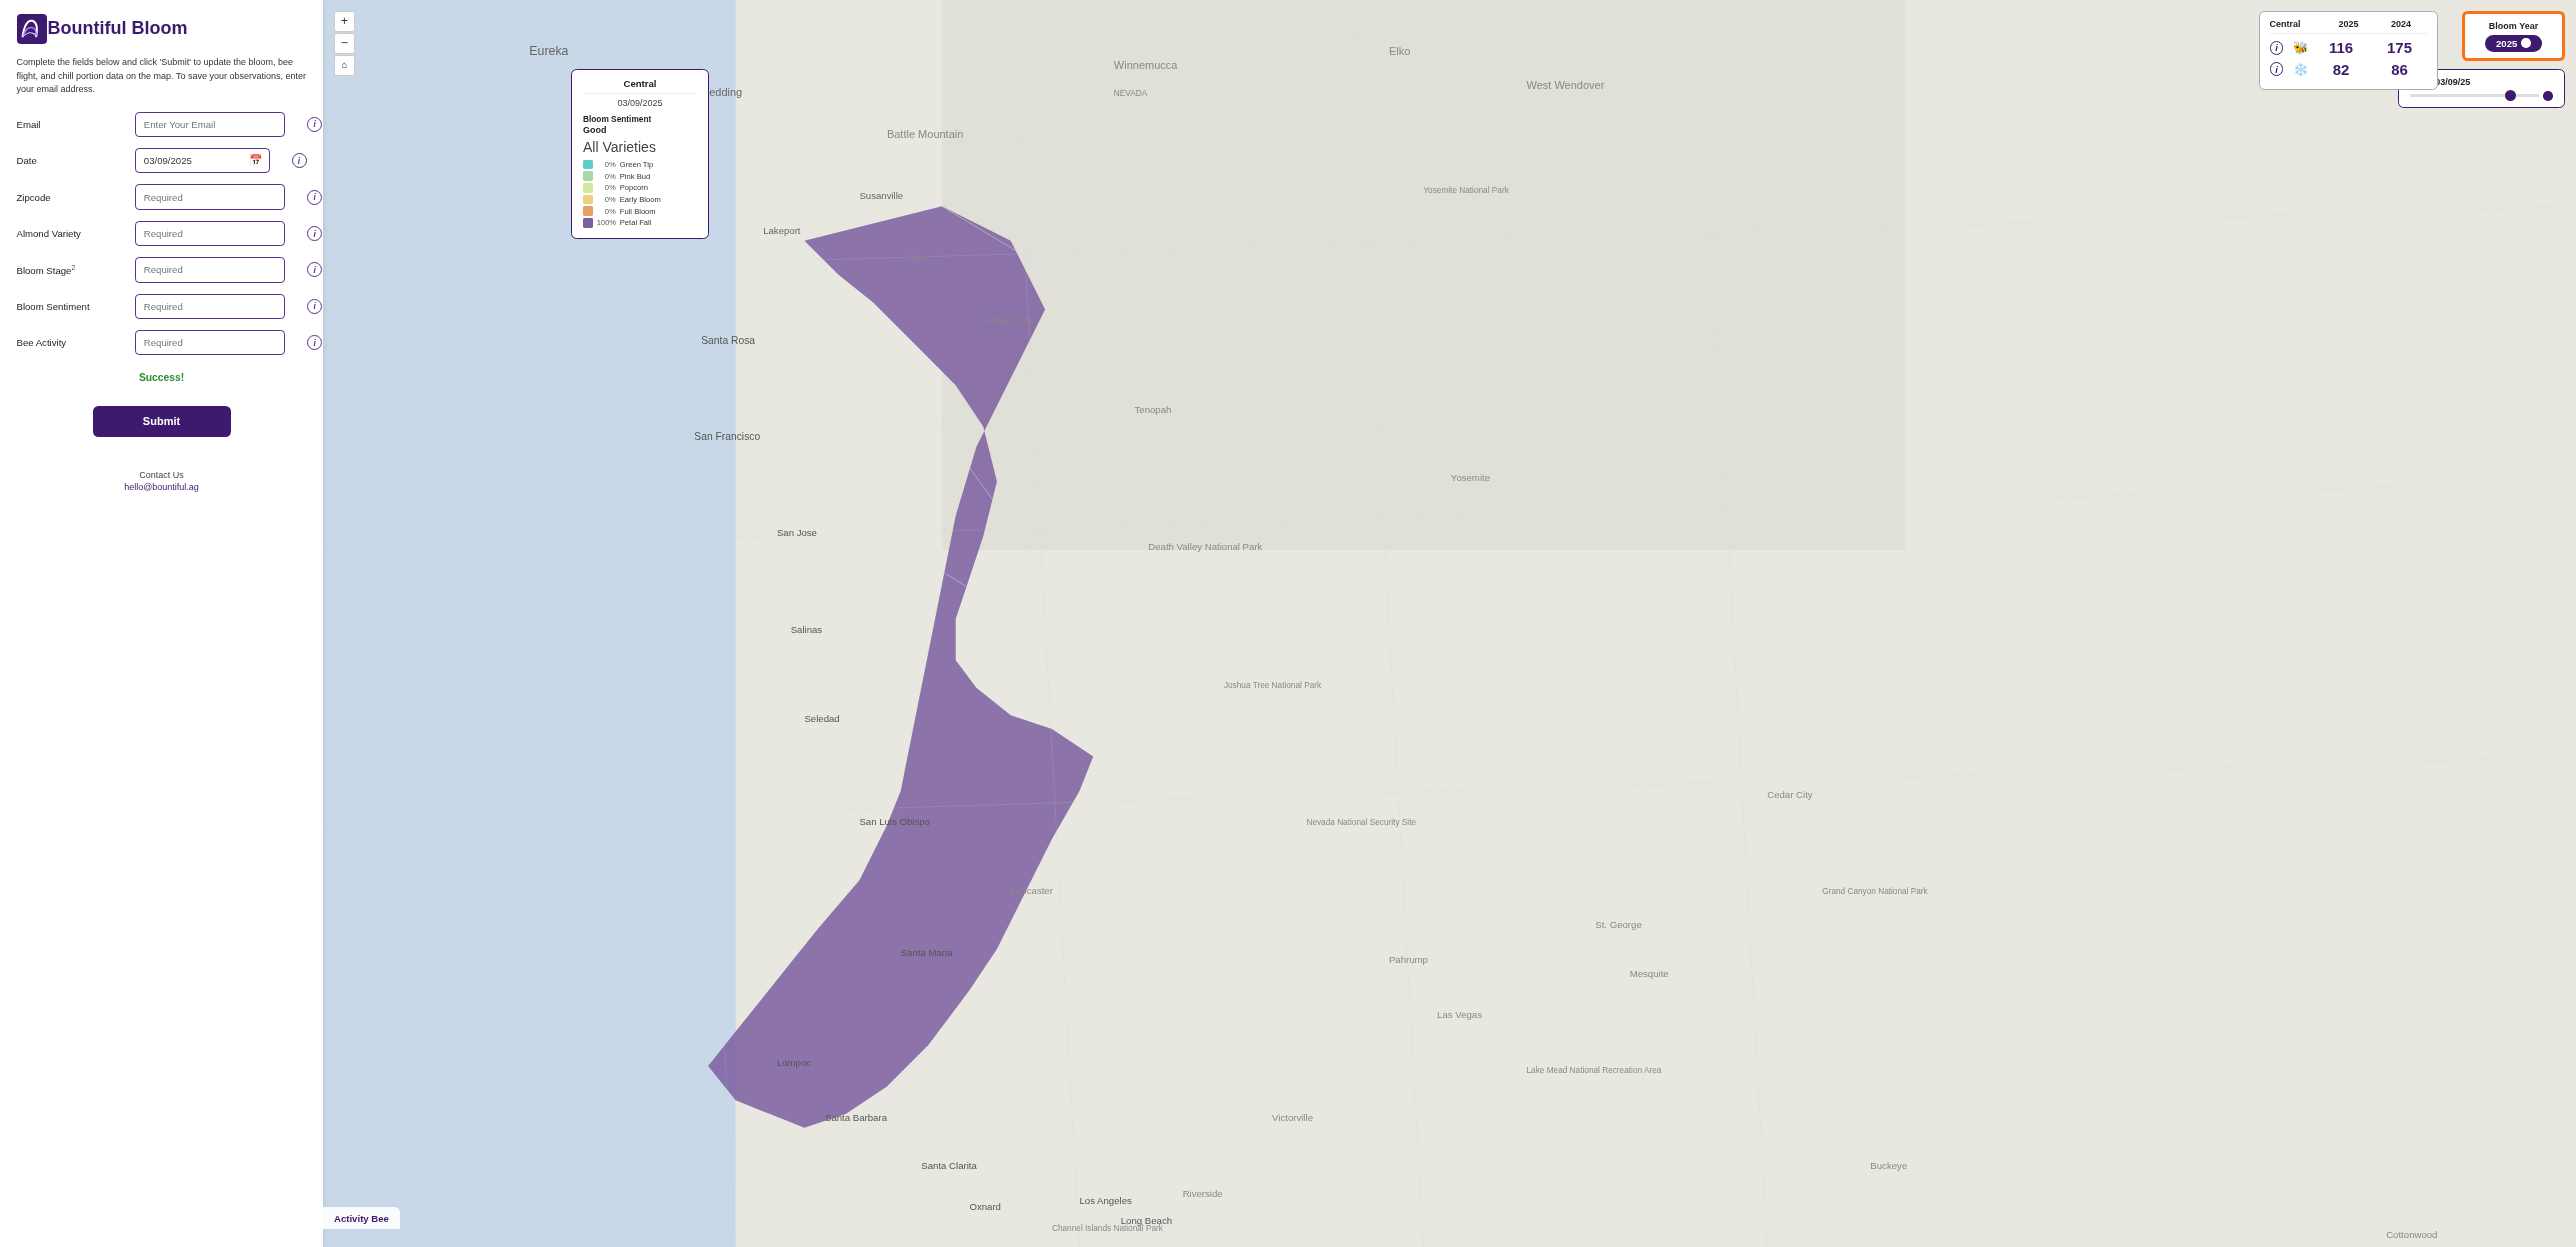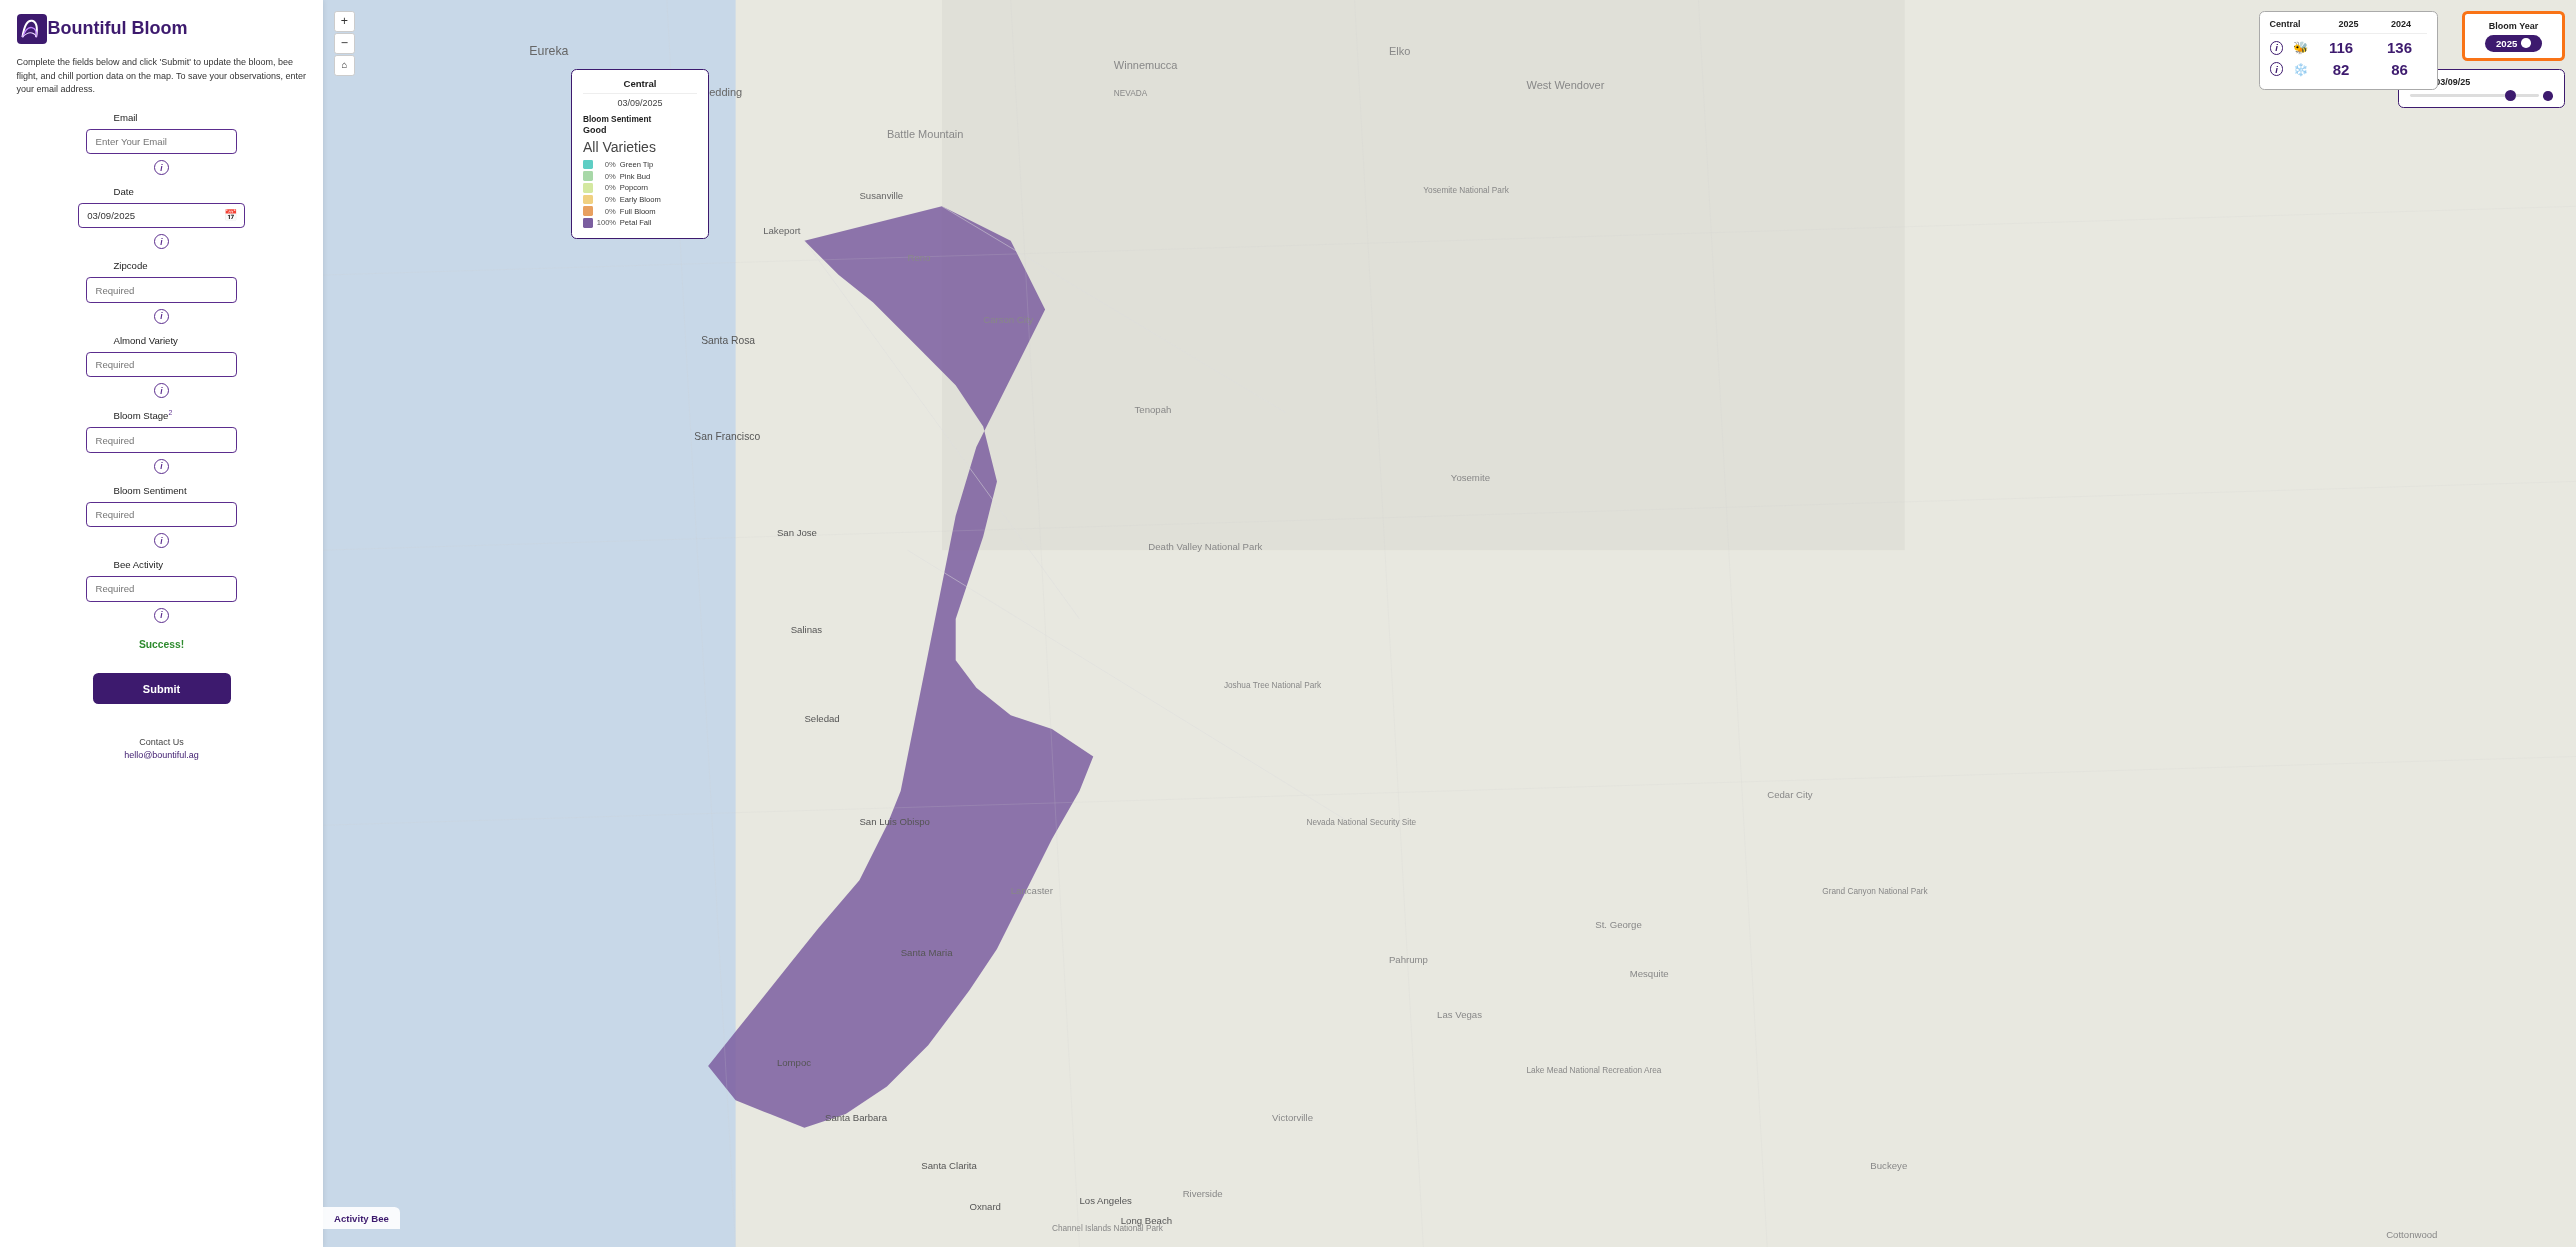--- a/index.html
+++ b/index.html
@@ -40,22 +40,21 @@
       font-size: 9px;
       color: #333;
       line-height: 1.5;
       margin-bottom: 15px;
     }
 
     .form-row {
       display: flex;
       align-items: center;
       margin-bottom: 11px;
-      gap: 6px;
-      flex-direction: column;
+      gap: 22px;
     }
 
     .form-label {
       font-size: 9.6px;
       color: #222;
       width: 96px;
       min-width: 96px;
       font-weight: 500;
     }
 
@@ -593,21 +592,21 @@
     <div class="stats-header">
       <span class="region-name">Central</span>
       <span>2025</span>
       <span>2024</span>
     </div>
 
     <div class="stats-row">
       <div class="stat-icon" style="font-size:9.6px; color:#3d1a6e; border:1px solid #3d1a6e; border-radius:50%; width:13.8px; height:13.8px; display:flex; align-items:center; justify-content:center; font-style:italic; font-weight:bold;">i</div>
       <div class="stat-icon">🐝</div>
       <div class="stat-val">116</div>
-      <div class="stat-val">136</div>
+      <div class="stat-val">175</div>
     </div>
 
     <div class="stats-row">
       <div class="stat-icon" style="font-size:9.6px; color:#3d1a6e; border:1px solid #3d1a6e; border-radius:50%; width:13.8px; height:13.8px; display:flex; align-items:center; justify-content:center; font-style:italic; font-weight:bold;">i</div>
       <div class="stat-icon">❄️</div>
       <div class="stat-val">82</div>
       <div class="stat-val">86</div>
     </div>
   </div>
 

